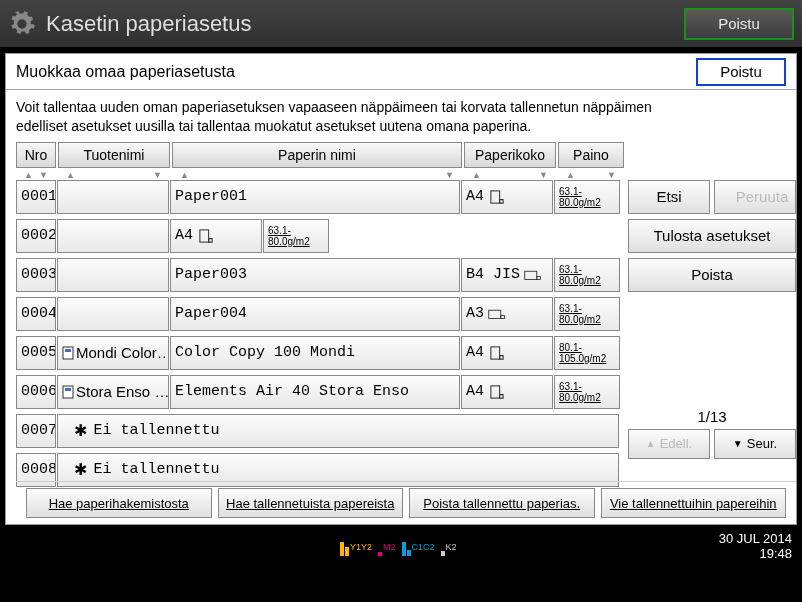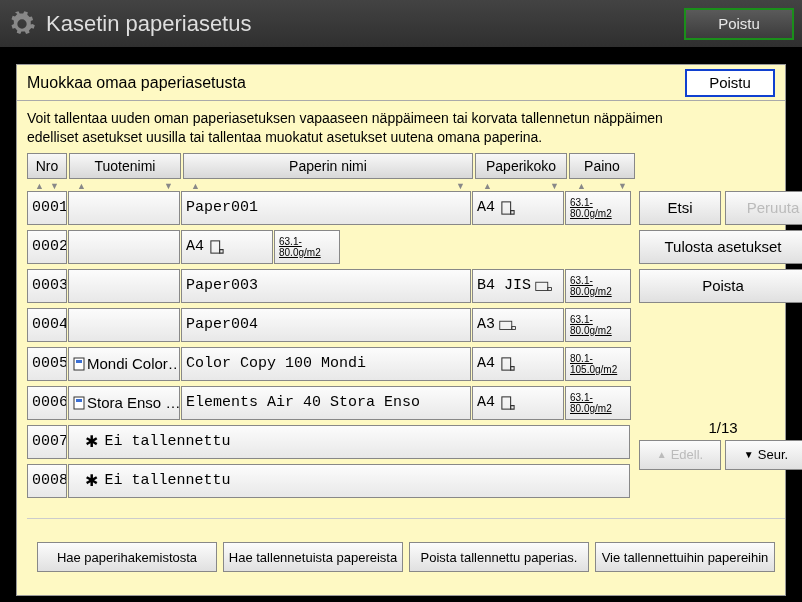--- a/index.html
+++ b/index.html
@@ -3,21 +3,21 @@
 <meta charset="utf-8">
 <style>
   * { box-sizing: border-box; margin: 0; padding: 0; font-family: Arial, sans-serif; }
   body { width: 802px; height: 602px; background: #000; overflow: hidden; }
   
   .titlebar { height: 48px; background: linear-gradient(to bottom, #434343, #2f2f2f); display: flex; align-items: center; padding: 0 8px; border-bottom: 1px solid #000; justify-content: space-between; }
   .gear { width: 28px; height: 28px; margin-right: 10px; fill: #888; }
   .title { color: #dedede; font-size: 22px; font-weight: 300; flex: 1; }
   .title-exit { width: 110px; height: 32px; background: linear-gradient(to bottom, #5a5a5a, #3c3c3c); border: 2px solid #1a8f1a; color: #e8e8e8; font-size: 15px; cursor: pointer; }
   
-  .panel { background: #fef9c3; margin: 16px; height: 532px; border: 1px solid #999; position: relative; }
+  .panel { background: #ffffff; margin: 5px; height: 472px; border: 1px solid #999; position: relative; }
   .panel-head { height: 36px; display: flex; align-items: center; padding: 0 10px; border-bottom: 1px solid #aaa; }
   .panel-title { font-size: 16px; flex: 1; }
   .exit-btn { width: 90px; height: 28px; border: 2px solid #1040d0; background: #fff; font-size: 15px; cursor: pointer; }
   
   .info { padding: 8px 10px 6px; font-size: 14px; line-height: 1.35; }
   
   .headers { display: flex; padding: 0 10px; gap: 2px; }
   .hbtn { height: 26px; background: linear-gradient(to bottom, #f8f8f8, #d8d8d8); border: 1px solid #888; font-size: 14px; display: flex; align-items: center; justify-content: center; cursor: pointer; }
   .hbtn.nro { width: 40px; }
   .hbtn.tuo { width: 112px; }
@@ -52,21 +52,21 @@
   .sbtn { height: 34px; border: 1px solid #888; background: linear-gradient(to bottom, #fcfcfc, #e0e0e0); font-size: 15px; cursor: pointer; flex: 1; }
   .sbtn.half { width: 82px; flex: 0 0 82px; }
   .sbtn:disabled { color: #bbb; padding-left: 14px; }
   
   .pager { margin-top: 116px; }
   .pgnum { text-align: center; font-size: 15px; margin-bottom: 4px; }
   .pgrow { display: flex; gap: 4px; }
   .pgbtn { flex: 1; height: 30px; border: 1px solid #888; background: linear-gradient(to bottom, #fcfcfc, #e0e0e0); font-size: 13px; cursor: pointer; display: flex; align-items: center; justify-content: center; gap: 4px; }
   .pgbtn:disabled { color: #bbb; }
   
-  .bottom-btns { display: flex; padding: 23px 10px; gap: 6px; border-top: 1px solid #ccc; position: absolute; bottom: 0; left:10px; right:0; }
+  .bottom-btns { display: flex; padding: 6px 10px; gap: 6px; border-top: 1px solid #ccc; position: absolute; bottom: 0; left:10px; right:0;text-decoration:underline; }
   .bbtn { flex: 1; height: 30px; border: 1px solid #888; background: linear-gradient(to bottom, #fcfcfc, #e0e0e0); font-size: 13px; cursor: pointer; }
   
   .statusbar { height: 34px; background: #000; display: flex; align-items: center; padding: 0 10px; color: #fff; font-size: 12px; }
   .toner-area { margin-left: 330px; display: flex; gap: 6px; align-items: flex-end; }
   .toner { display: flex; align-items: center; gap: 1px; }
   .tbars { display: flex; gap: 1px; align-items: flex-end; height: 18px; }
   .tbar { width: 4px; background: #555; }
   .tlabel { font-size: 9px; color: #fff; }
   .datetime { margin-left: auto; text-align: right; font-family: 'Courier New', monospace; font-size: 13px; line-height: 1.15; }
 </style>

